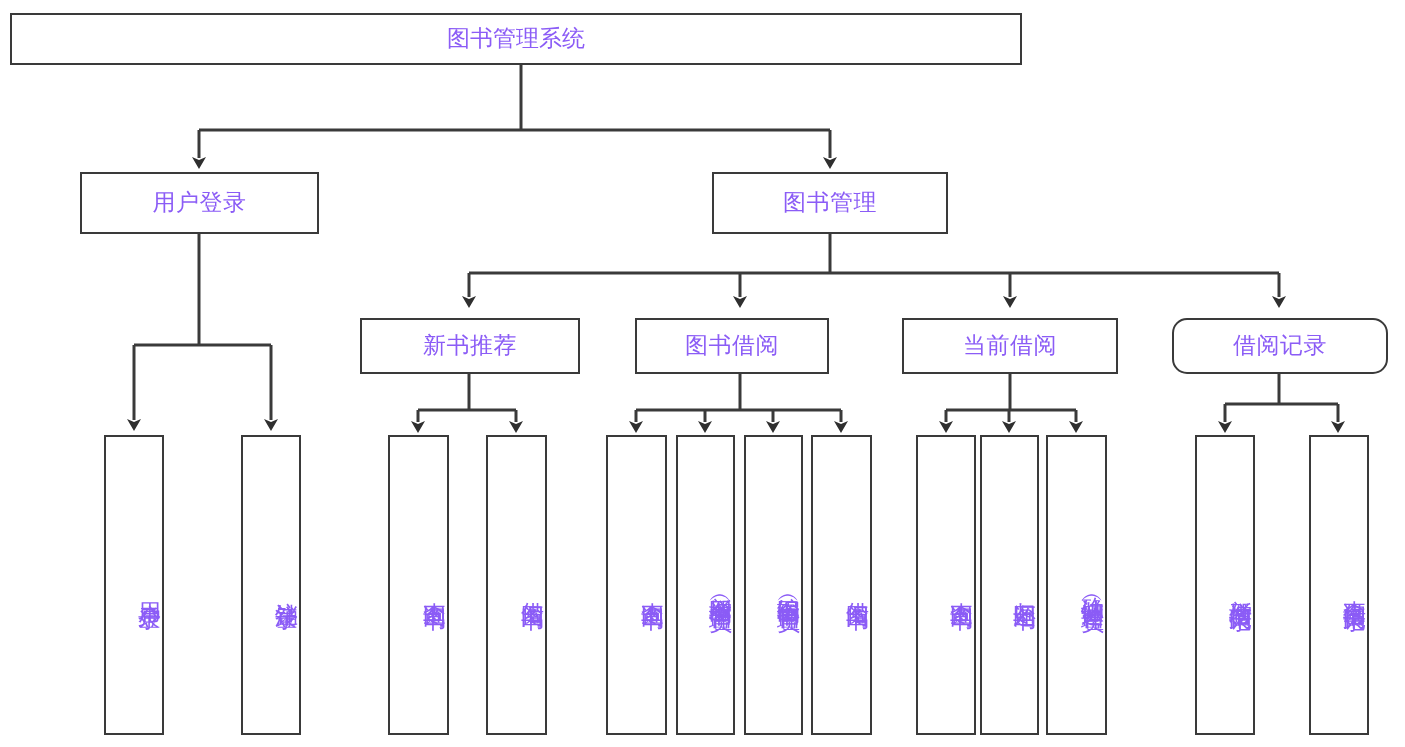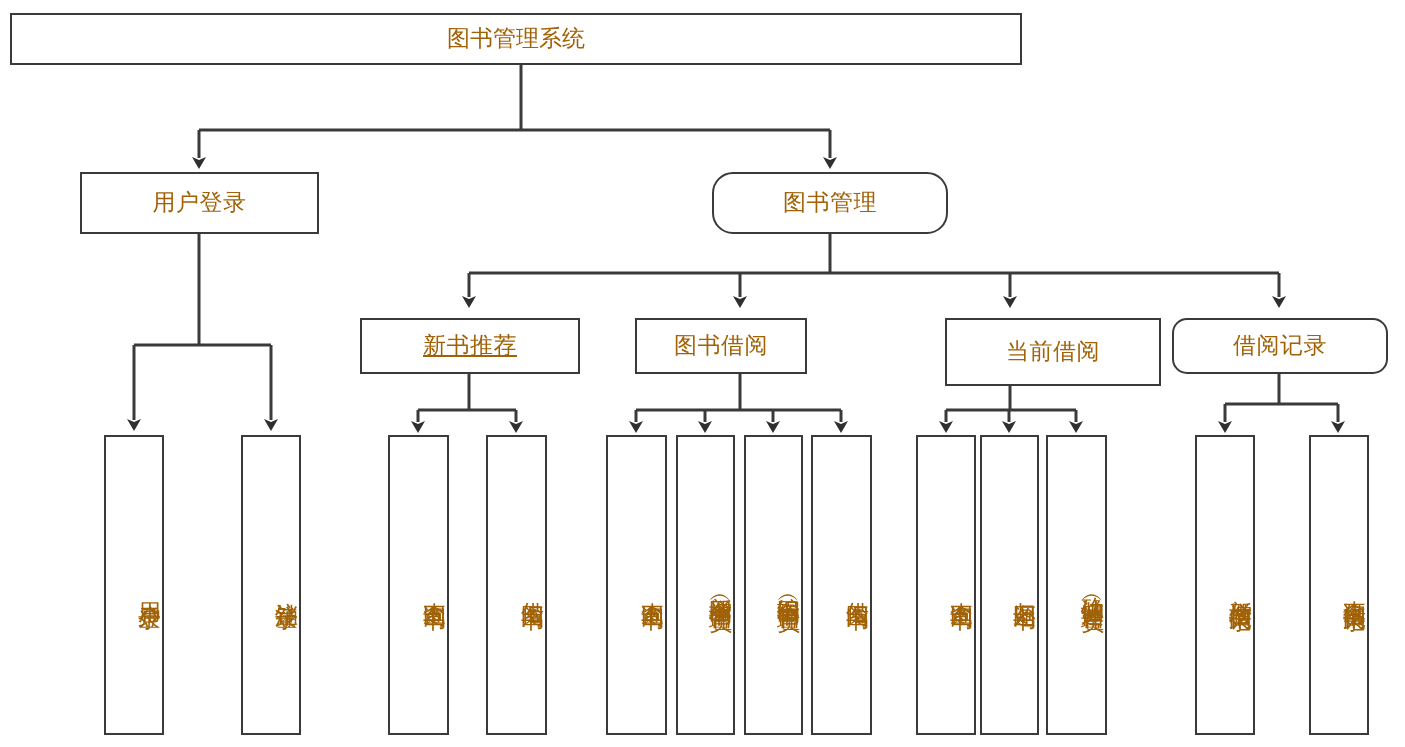--- a/index.html
+++ b/index.html
@@ -22,21 +22,21 @@
     left: 0;
     top: 0;
     width: 1405px;
     height: 747px;
   }
   .node {
     position: absolute;
     box-sizing: border-box;
     border: 2.5px solid #3a3a3a;
     background: #ffffff;
-    color: #a16207;
+    color: #8b5cf6;
     display: flex;
     align-items: center;
     justify-content: center;
     text-align: left;
     line-height: 1.12;
   }
   .node-h {
     font-size: 23px;
     letter-spacing: 0.5px;
   }
@@ -120,31 +120,31 @@
     </g>
   </svg>
 
   <div class="node node-root" style="left:10px; top:13px; width:1012px; height:52px;">
     <span>图书管理系统</span>
   </div>
 
   <div class="node node-h" style="left:80px; top:172px; width:239px; height:62px;">
     <span>用户登录</span>
   </div>
-  <div class="node node-h" style="left:712px; top:172px; width:236px; height:62px;border-radius:21px;">
+  <div class="node node-h" style="left:712px; top:172px; width:236px; height:62px;">
     <span>图书管理</span>
   </div>
 
-  <div class="node node-h" style="left:360px; top:318px; width:220px; height:56px;text-decoration:underline;">
+  <div class="node node-h" style="left:360px; top:318px; width:220px; height:56px;">
     <span>新书推荐</span>
   </div>
-  <div class="node node-h" style="left:635px; top:318px; width:172px; height:56px;">
+  <div class="node node-h" style="left:635px; top:318px; width:194px; height:56px;">
     <span>图书借阅</span>
   </div>
-  <div class="node node-h" style="left:945px; top:318px; width:216px; height:68px;">
+  <div class="node node-h" style="left:902px; top:318px; width:216px; height:56px;">
     <span>当前借阅</span>
   </div>
   <div class="node node-h" style="left:1172px; top:318px; width:216px; height:56px;border-radius:15px;">
     <span>借阅记录</span>
   </div>
 
   <div class="node node-v" style="left:104px; top:435px; width:60px; height:300px;">
     <span>用户登录</span>
   </div>
   <div class="node node-v" style="left:241px; top:435px; width:60px; height:300px;">

